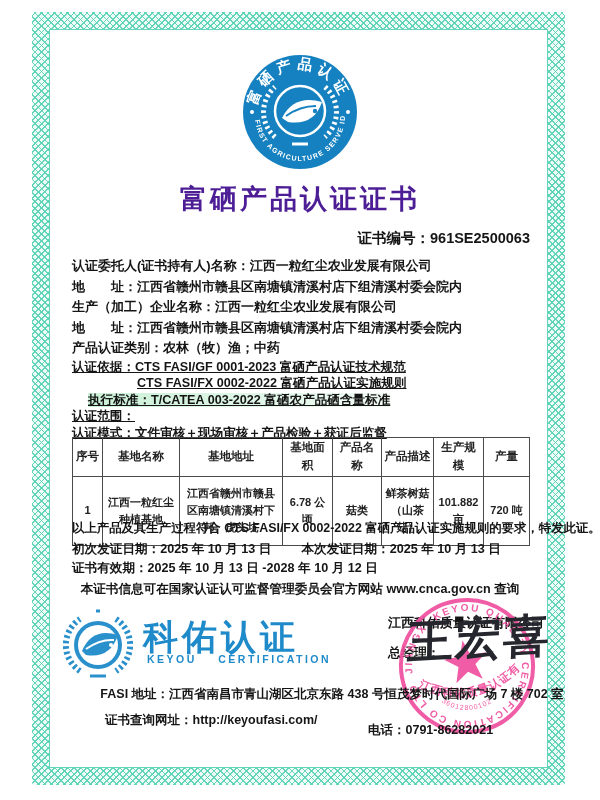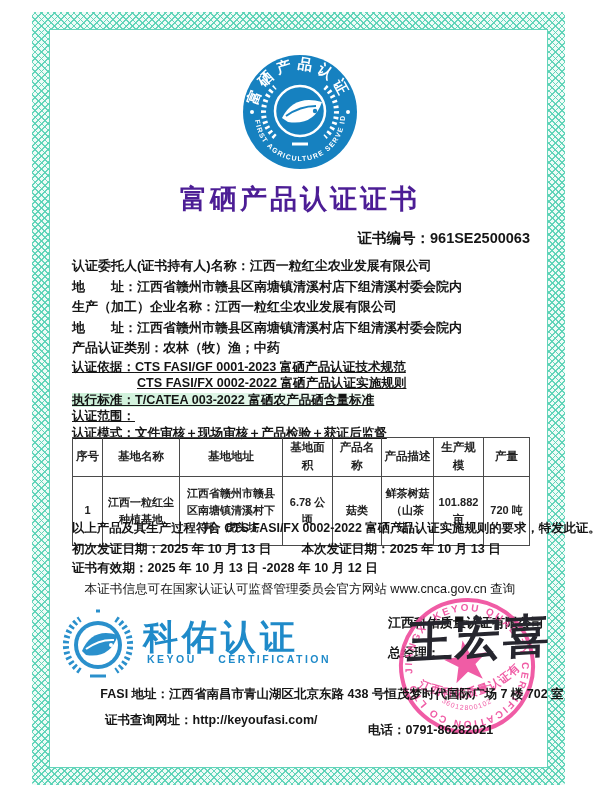--- a/index.html
+++ b/index.html
@@ -15,34 +15,34 @@
 
   .seal{position:absolute;top:54px;left:50%;margin-left:-58px;width:116px;height:116px;}
   .title{position:absolute;top:181px;left:0;width:100%;text-align:center;
     font-size:27px;font-weight:800;letter-spacing:3px;color:#4c1d95;}
   .certno{position:absolute;top:229px;right:70px;font-size:14.5px;font-weight:700;text-align:center;}
 
   .body-block{position:absolute;top:256px;left:72px;width:465px;font-size:13px;font-weight:700;}
   .line{line-height:20.6px;white-space:nowrap;}
   .line.tight{line-height:16.4px;font-size:12.6px;text-decoration:underline;}
   .indent{padding-left:65px;}
-  .hl{background:linear-gradient(90deg, rgba(150,225,175,.5), rgba(150,225,175,.12));}
+  .hl{background:linear-gradient(90deg, rgba(150,225,175,.5), rgba(150,225,175,.12));margin-left:16px;}
 
   table.scope{position:absolute;top:437px;left:72px;width:457px;border-collapse:collapse;
     table-layout:fixed;font-size:11px;font-weight:600;color:#222;}
   table.scope th,table.scope td{border:1px solid #4a4a4a;text-align:center;vertical-align:middle;
     padding:1px 2px;line-height:1.55;overflow:hidden;}
   table.scope th{height:25px;font-size:11.5px;font-weight:700;}
   table.scope td{height:66px;}
 
   .statement{position:absolute;top:520px;left:72px;width:465px;font-size:12.4px;font-weight:700;white-space:nowrap;}
   .dates1{position:absolute;top:541px;left:72px;font-size:12.6px;font-weight:700;white-space:nowrap;}
   .dates1 .gap{display:inline-block;width:30px;}
   .dates2{position:absolute;top:560px;left:72px;font-size:12.6px;font-weight:700;}
-  .querynote{position:absolute;top:581px;left:0;width:100%;text-align:center;font-size:12.6px;font-weight:400;}
+  .querynote{position:absolute;top:581px;left:0;width:100%;text-align:center;font-size:12.6px;font-weight:700;}
 
   .keyou-emblem{position:absolute;top:607px;left:60px;width:76px;height:76px;}
   .keyou-cn{position:absolute;top:614px;left:143px;font-size:35px;font-weight:900;
     color:#1f8ac9;letter-spacing:4px;}
   .keyou-en{position:absolute;top:653px;left:147px;font-size:10.5px;font-weight:700;
     color:#1f8ac9;letter-spacing:2.5px;word-spacing:16px;}
 
   .company{position:absolute;top:614px;left:388px;font-size:13px;font-weight:700;}
   .manager{position:absolute;top:644px;left:388px;font-size:13px;font-weight:700;}
   .stamp{position:absolute;top:594px;left:395px;width:144px;height:144px;opacity:.92;}

